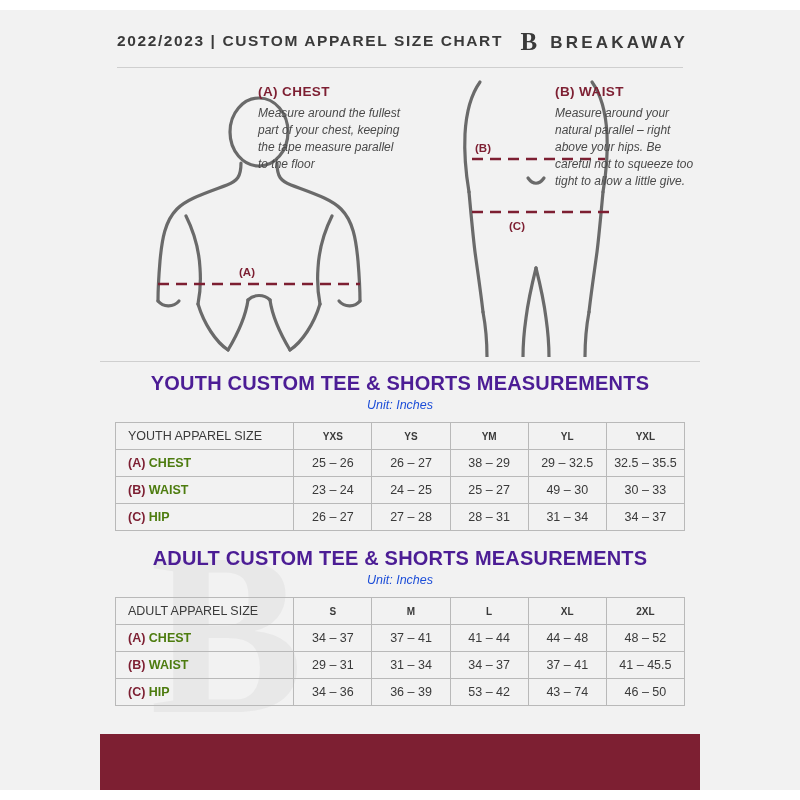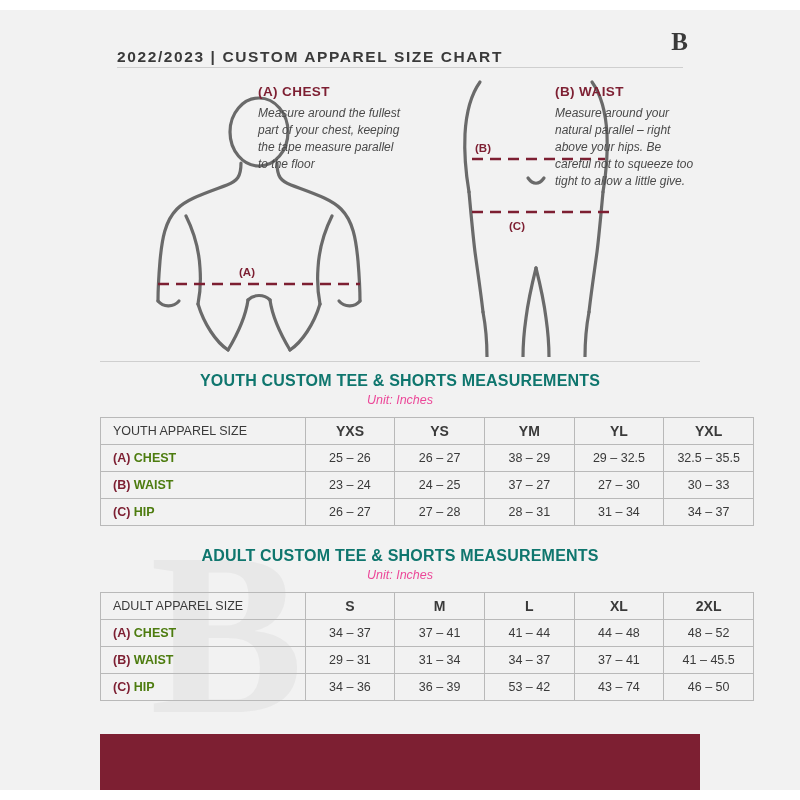--- a/index.html
+++ b/index.html
@@ -40,21 +40,21 @@
   .header {
     position: absolute;
     left: 0;
     top: 22px;
     width: 800px;
     height: 46px;
   }
   .header-title {
     position: absolute;
     left: 117px;
-    top: 26px;
+    top: 10px;
     font-size: 15.5px;
     font-weight: bold;
     letter-spacing: 1.6px;
     color: #3a3a3a;
     text-align: center;
   }
   .brand {
     position: absolute;
     right: 112px;
     top: 8px;
@@ -126,36 +126,36 @@
     background: #cfcfcf;
   }
 
   
   .tbl-block { position: absolute; left: 100px; width: 600px; }
   #block-youth { top: 372px; }
   #block-adult { top: 547px; }
 
   .tbl-title {
     text-align: center;
-    font-size: 16px;
-    font-weight: bold;
-    color: #0f766e;
+    font-size: 20px;
+    font-weight: bold;
+    color: #4c1d95;
     letter-spacing: 0.2px;
   }
   .tbl-unit {
     text-align: center;
     font-size: 12.5px;
     font-style: italic;
-    color: #ec4899;
+    color: #1d4ed8;
     margin-top: 3px;
     margin-bottom: 10px;
   }
   table {
     border-collapse: collapse;
-    width: 654px;
+    width: 570px;
     margin: 0 auto;
     table-layout: fixed;
   }
   th, td {
     border: 1px solid #b9b9b9;
     height: 26px;
     font-size: 12.5px;
     color: #3a3a3a;
     text-align: center;
     padding: 0;
@@ -163,21 +163,21 @@
   col.c-label { width: 178px; }
   col.c-val { width: 78px; }
   th.rowhead, td.rowhead {
     text-align: left;
     padding-left: 12px;
     font-weight: normal;
   }
   th.rowhead { font-size: 12.5px; }
   thead th {
     font-weight: bold;
-    font-size: 14px;
+    font-size: 10px;
   }
   thead th.rowhead { font-weight: normal; font-size: 12.5px; }
   td.rowhead .tag {
     color: #7d1f32;
     font-weight: bold;
   }
   td.rowhead .lbl {
     font-weight: bold;
     color: #4d7c0f;
   }
@@ -196,20 +196,21 @@
 <body>
 
 <div id="page">
   <div class="sheet"></div>
   <div class="watermark">B</div>
 
   <div class="header">
     <div class="header-title">2022/2023  |  CUSTOM APPAREL SIZE CHART</div>
     <div class="brand">
       <div class="brand-mark">B</div>
+      <div class="brand-name">BREAKAWAY</div>
     </div>
     <div class="header-rule"></div>
   </div>
 
   <div class="illus">
     <svg width="600" height="285" viewBox="0 0 600 285">
       <g fill="none" stroke="#6a6a6a" stroke-width="3.2" stroke-linecap="round" stroke-linejoin="round">
 
         <path d="M130 60 a29 34 0 0 1 58 0 a29 34 0 0 1 -58 0 Z"></path>
         <path d="M141 91 c0 14 -4 18 -14 22 c-24 9 -40 14 -50 24 c-12 12 -15 30 -17 52 c-1 12 -2 28 -2 40"></path>
@@ -302,22 +303,22 @@
           <td>29 – 32.5</td>
           <td>32.5 – 35.5</td>
         </tr>
         <tr>
           <td class="rowhead">
             <span class="tag">(B)</span>
             <span class="lbl">WAIST</span>
           </td>
           <td>23 – 24</td>
           <td>24 – 25</td>
-          <td>37 – 27</td>
-          <td>27 – 30</td>
+          <td>25 – 27</td>
+          <td>49 – 30</td>
           <td>30 – 33</td>
         </tr>
         <tr>
           <td class="rowhead">
             <span class="tag">(C)</span>
             <span class="lbl">HIP</span>
           </td>
           <td>26 – 27</td>
           <td>27 – 28</td>
           <td>28 – 31</td>

